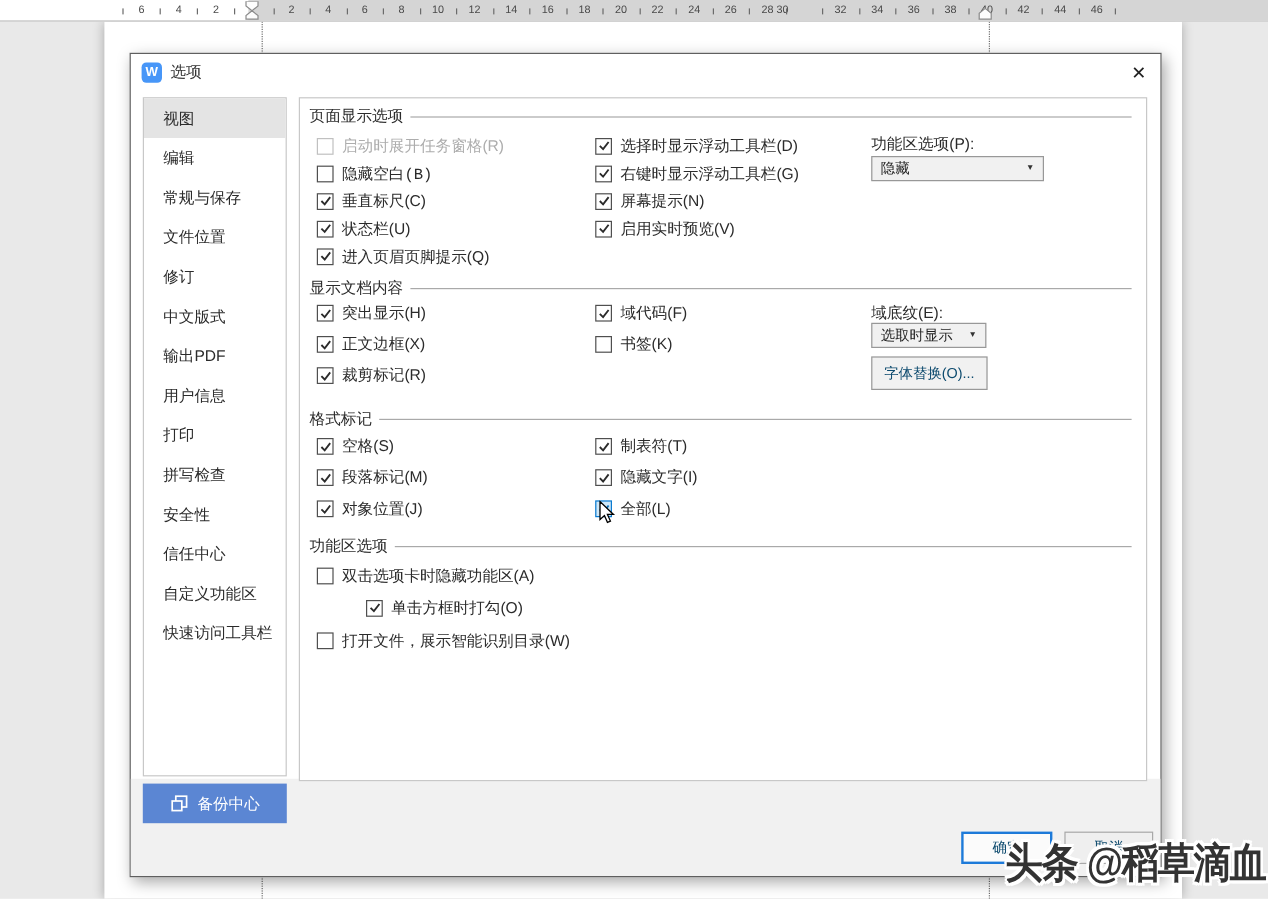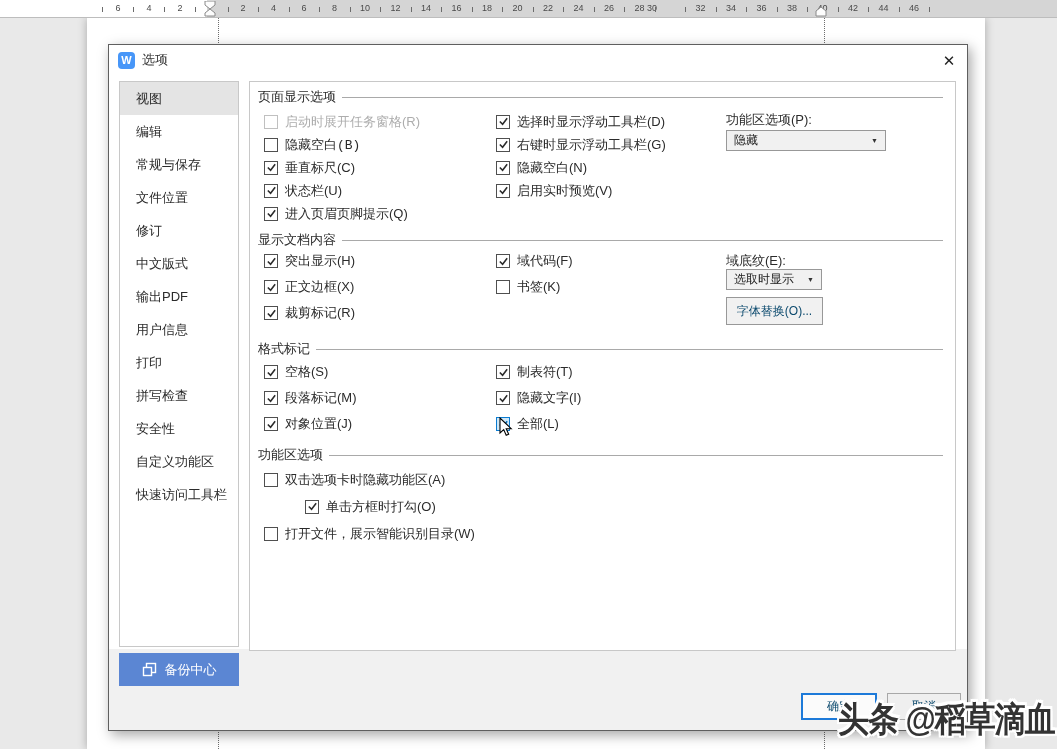--- a/index.html
+++ b/index.html
@@ -163,20 +163,21 @@
       <div class="side-item">编辑</div>
       <div class="side-item">常规与保存</div>
       <div class="side-item">文件位置</div>
       <div class="side-item">修订</div>
       <div class="side-item">中文版式</div>
       <div class="side-item">输出PDF</div>
       <div class="side-item">用户信息</div>
       <div class="side-item">打印</div>
       <div class="side-item">拼写检查</div>
       <div class="side-item">安全性</div>
+      <div class="side-item">信任中心</div>
       <div class="side-item">自定义功能区</div>
       <div class="side-item">快速访问工具栏</div>
     </div>
 
   <div class="backup">
     <svg width="15" height="15" viewBox="0 0 15 15">
       <rect x="4.5" y="1.5" width="9" height="9" fill="none" stroke="#fff" stroke-width="1.4"></rect>
       <rect x="1.5" y="5.5" width="8" height="8" fill="#5b86d3" stroke="#fff" stroke-width="1.4"></rect>
     </svg>
     <span>备份中心</span>
@@ -251,21 +252,21 @@
             </svg>
           </span>
           <span class="cb-lab">右键时显示浮动工具栏(G)</span>
         </label>
         <label class="cb-row" style="height: 23px;">
           <span class="cb">
             <svg viewBox="0 0 12 12">
               <polyline points="2,6 5,9 10,2.5" fill="none" stroke="currentColor" stroke-width="1.7"></polyline>
             </svg>
           </span>
-          <span class="cb-lab">隐藏空白(N)</span>
+          <span class="cb-lab">屏幕提示(N)</span>
         </label>
         <label class="cb-row" style="height: 23px;">
           <span class="cb">
             <svg viewBox="0 0 12 12">
               <polyline points="2,6 5,9 10,2.5" fill="none" stroke="currentColor" stroke-width="1.7"></polyline>
             </svg>
           </span>
           <span class="cb-lab">启用实时预览(V)</span>
         </label>
       </div>
@@ -374,21 +375,21 @@
           </span>
           <span class="cb-lab">单击方框时打勾(O)</span>
         </label>
         <label class="cb-row" style="height: 27px;">
           <span class="cb"></span>
           <span class="cb-lab">打开文件，展示智能识别目录(W)</span>
         </label>
       </div>
 
     <div class="ctl-label" style="left:476px;top:29px">功能区选项(P):</div>
-    <div class="dropdown" style="left:476px;top:48px;width:160px">
+    <div class="dropdown" style="left:476px;top:48px;width:144px">
       <span>隐藏</span>
       <span class="dd-arrow">▼</span>
     </div>
 
     <div class="ctl-label" style="left:476px;top:170px">域底纹(E):</div>
     <div class="dropdown" style="left:476px;top:187px;width:96px">
       <span>选取时显示</span>
       <span class="dd-arrow">▼</span>
     </div>
 

